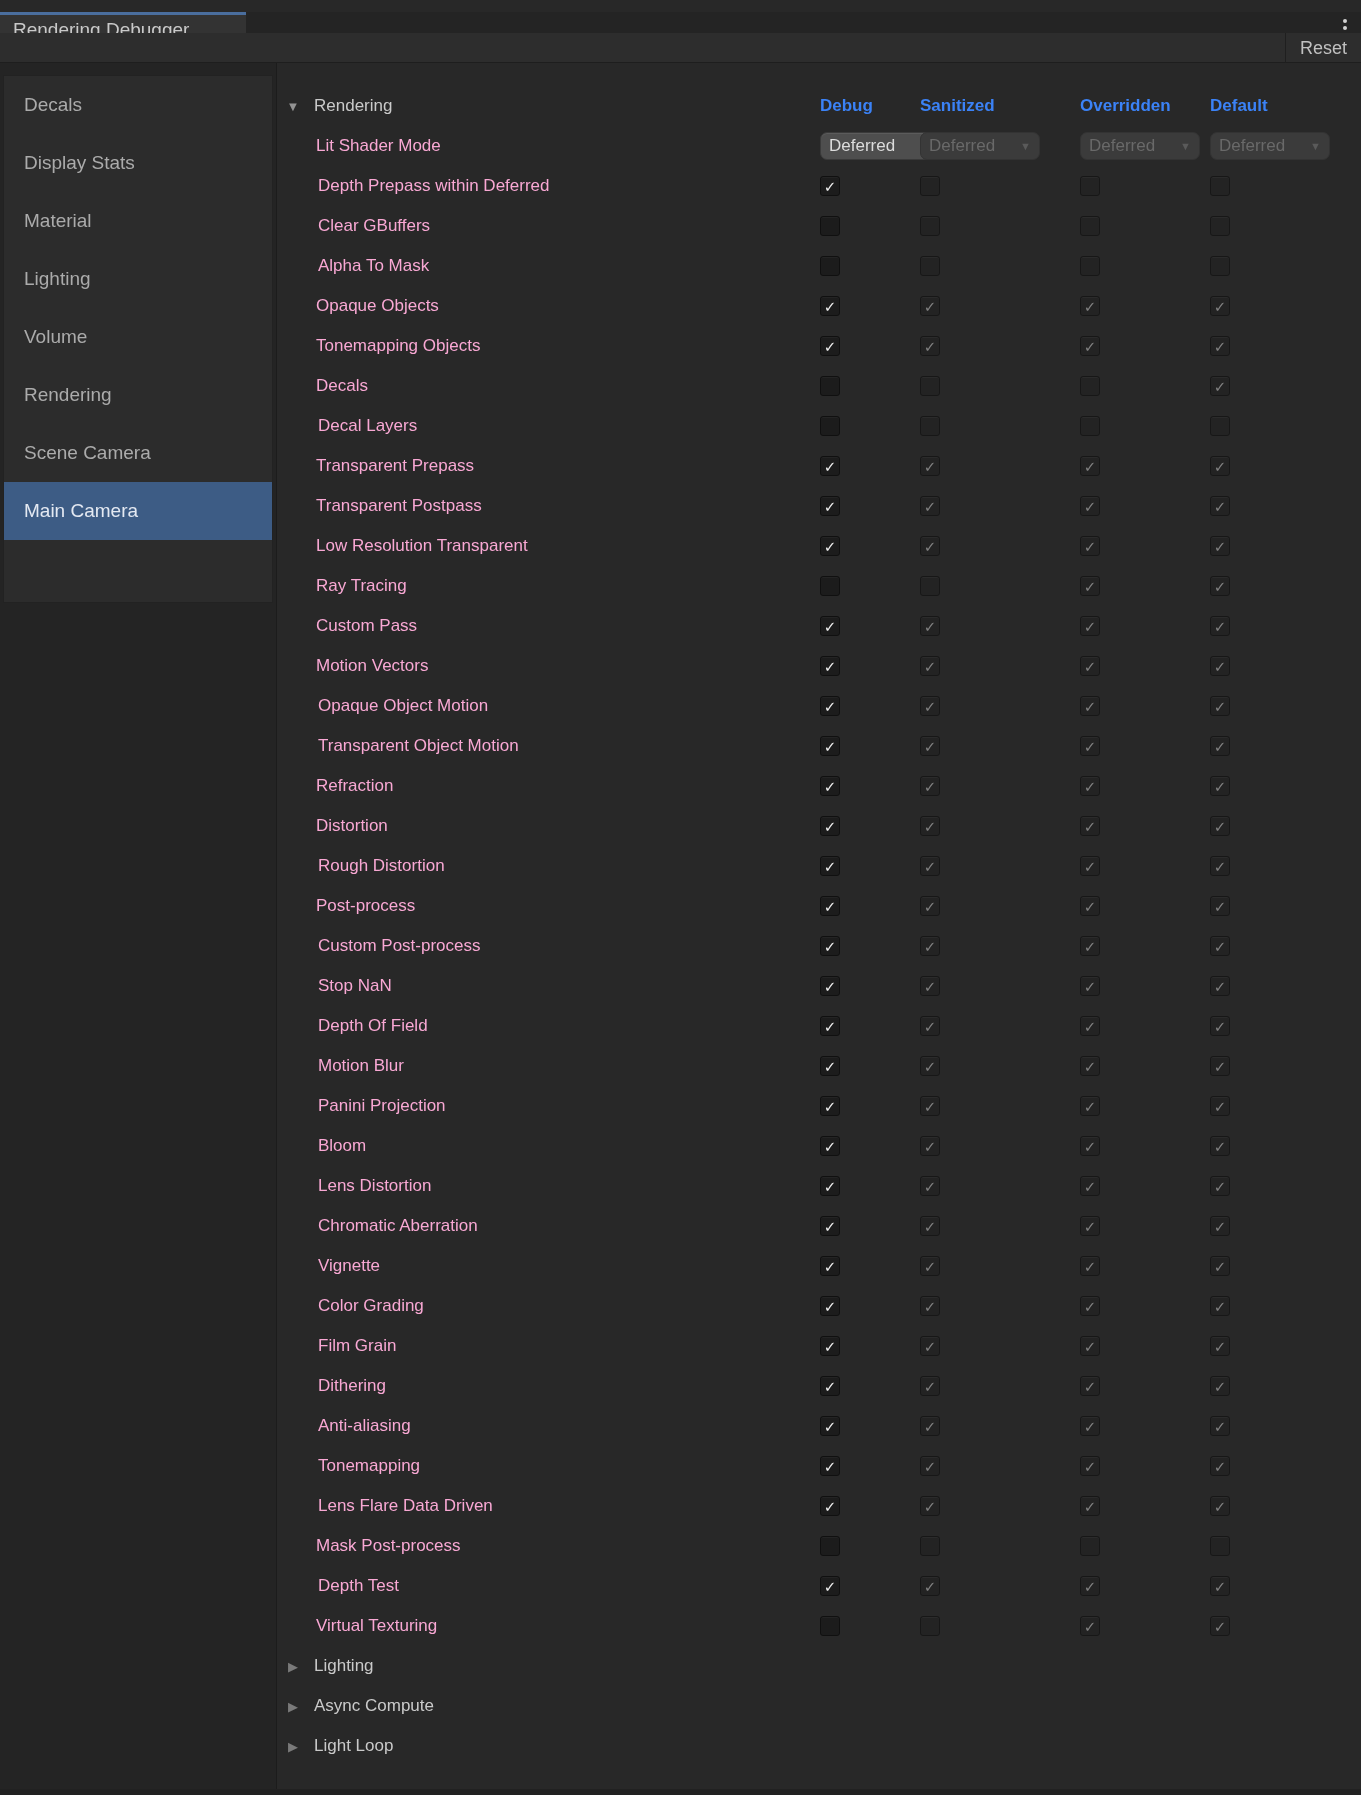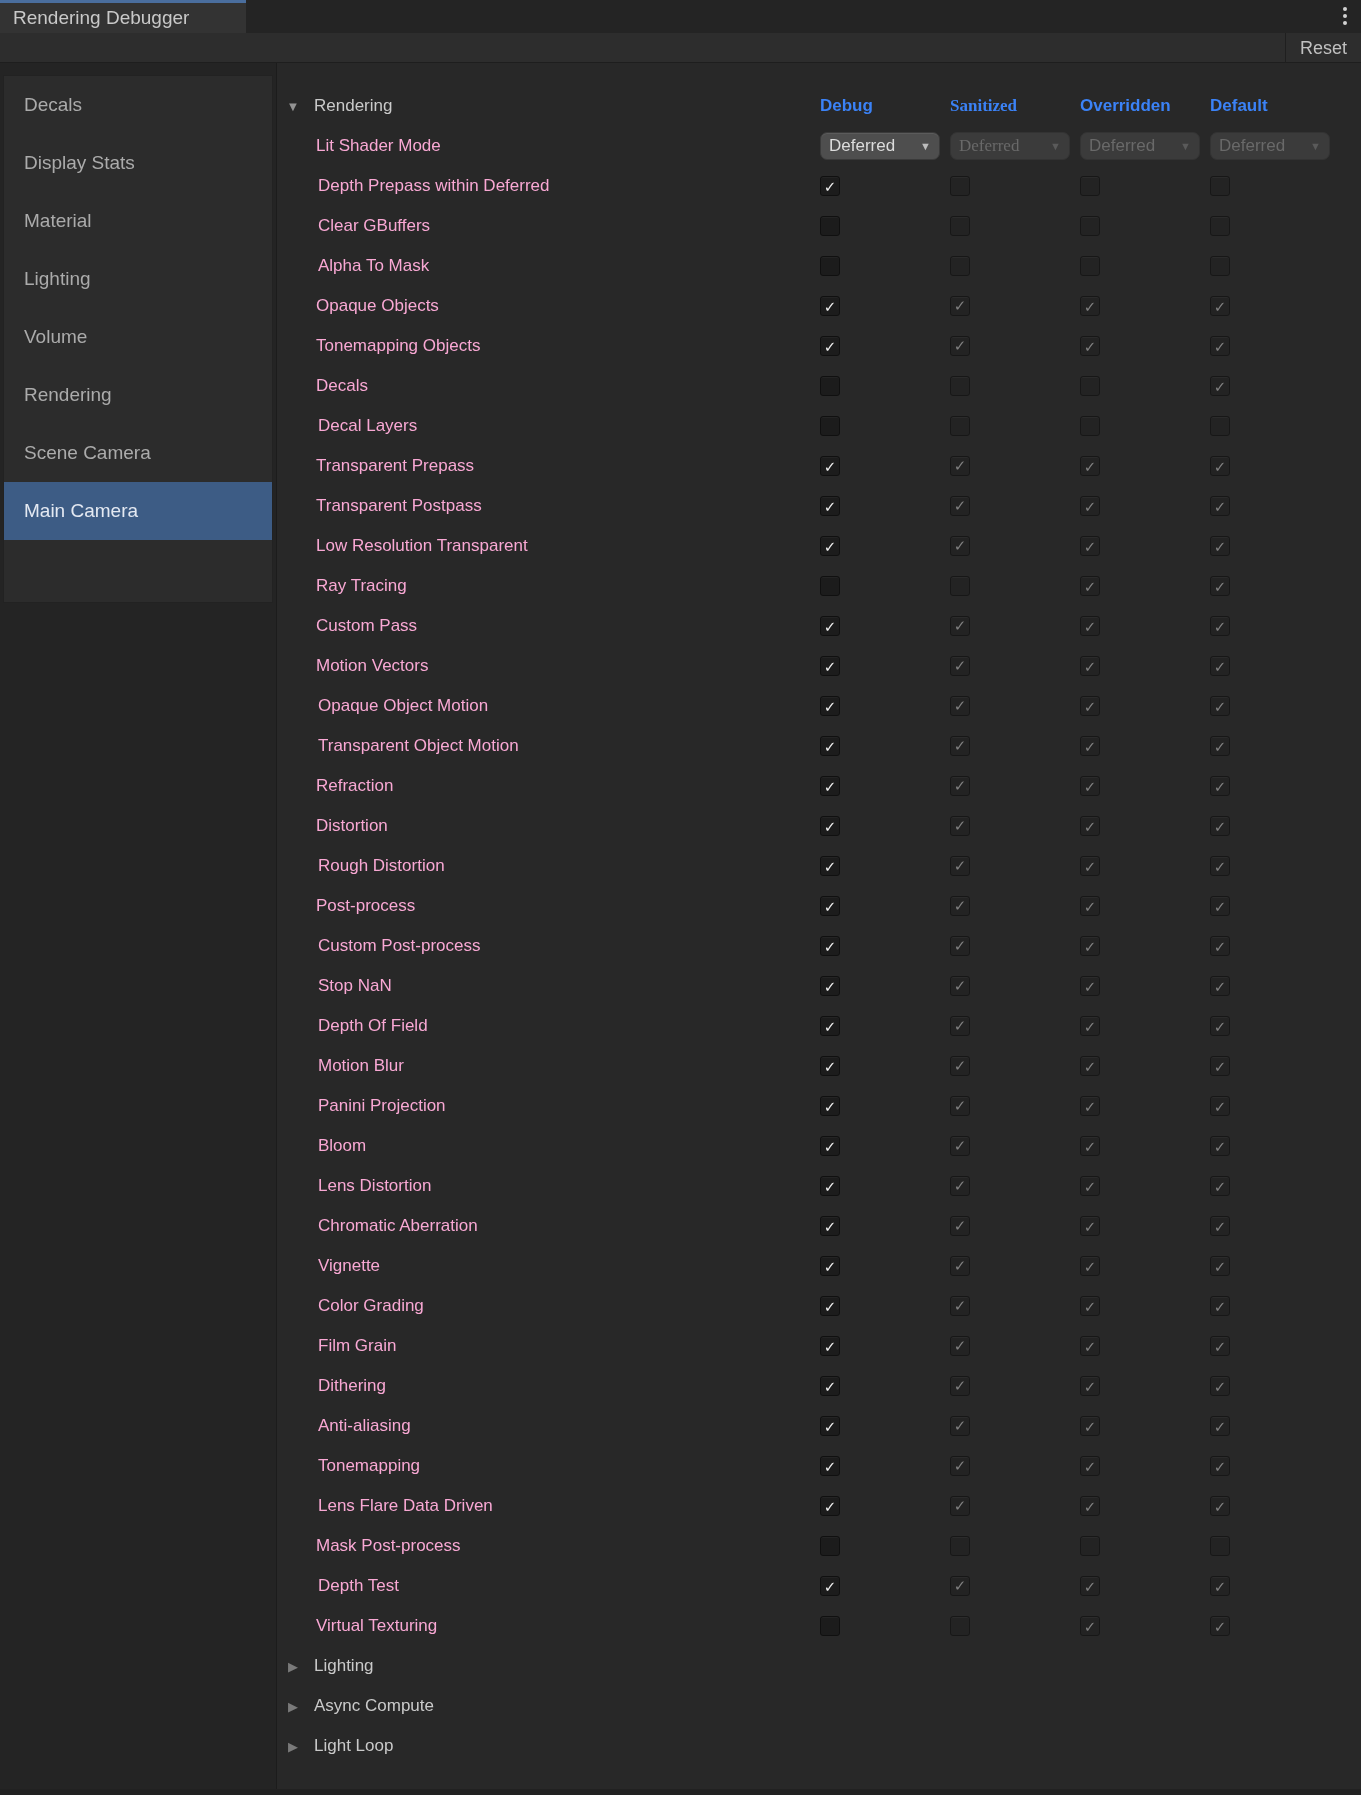--- a/index.html
+++ b/index.html
@@ -3,21 +3,21 @@
 <meta charset="utf-8">
 <style>
   html,body{margin:0;padding:0;background:#1e1e1e;}
   *{box-sizing:border-box;}
   .window{
     position:relative;width:1361px;height:1795px;overflow:hidden;
     background:#282828;font-family:"Liberation Sans","DejaVu Sans",sans-serif;
     -webkit-font-smoothing:antialiased;
   }
   
-  .titlebar{position:absolute;left:0;top:0;right:0;height:33px;background:#242424;}
+  .titlebar{position:absolute;left:0;top:12px;right:0;height:33px;background:#242424;}
   .tab{
     position:absolute;left:0;top:0;width:246px;height:33px;background:#333333;
     border-top:3px solid #4a6e9e;display:flex;align-items:center;padding-left:13px;
     color:#c9c9c9;font-size:19px;
   }
   .kebab{position:absolute;right:14px;top:7px;display:flex;flex-direction:column;gap:3px;cursor:pointer;}
   .kebab i{width:4px;height:4px;border-radius:50%;background:#d2d2d2;}
   
   .toolbar{position:absolute;left:0;top:33px;right:0;height:30px;background:#2d2d2d;border-bottom:1px solid #1e1e1e;}
   .reset-btn{
@@ -31,21 +31,21 @@
     height:58px;display:flex;align-items:center;padding-left:20px;
     color:#ababab;font-size:19px;cursor:pointer;
   }
   .side-item.selected{background:#3d5c85;color:#e4e9f2;}
   
   .content{position:absolute;left:277px;top:63px;right:0;bottom:0;background:#282828;}
   .colhead{
     position:absolute;top:23px;height:40px;display:flex;align-items:center;
     color:#3b82f6;font-size:17px;font-weight:700;
   }
-  .c0{left:543px;} .c1{left:673px;font-family:Liberation Serif, serif;} .c2{left:803px;} .c3{left:933px;}
+  .c0{left:543px;} .c1{left:643px;} .c2{left:803px;} .c3{left:933px;}
   .rows{position:absolute;left:0;top:23px;right:0;}
   .trow{position:relative;height:40px;}
   .tri{
     position:absolute;left:8px;top:50%;transform:translateY(-50%);
     font-size:13px;color:#939393;width:16px;text-align:center;
   }
   .tri.closed{color:#7a7a7a;}
   .lbl{
     position:absolute;top:50%;transform:translateY(-50%);
     color:#f9a8d4;font-size:17px;white-space:nowrap;

